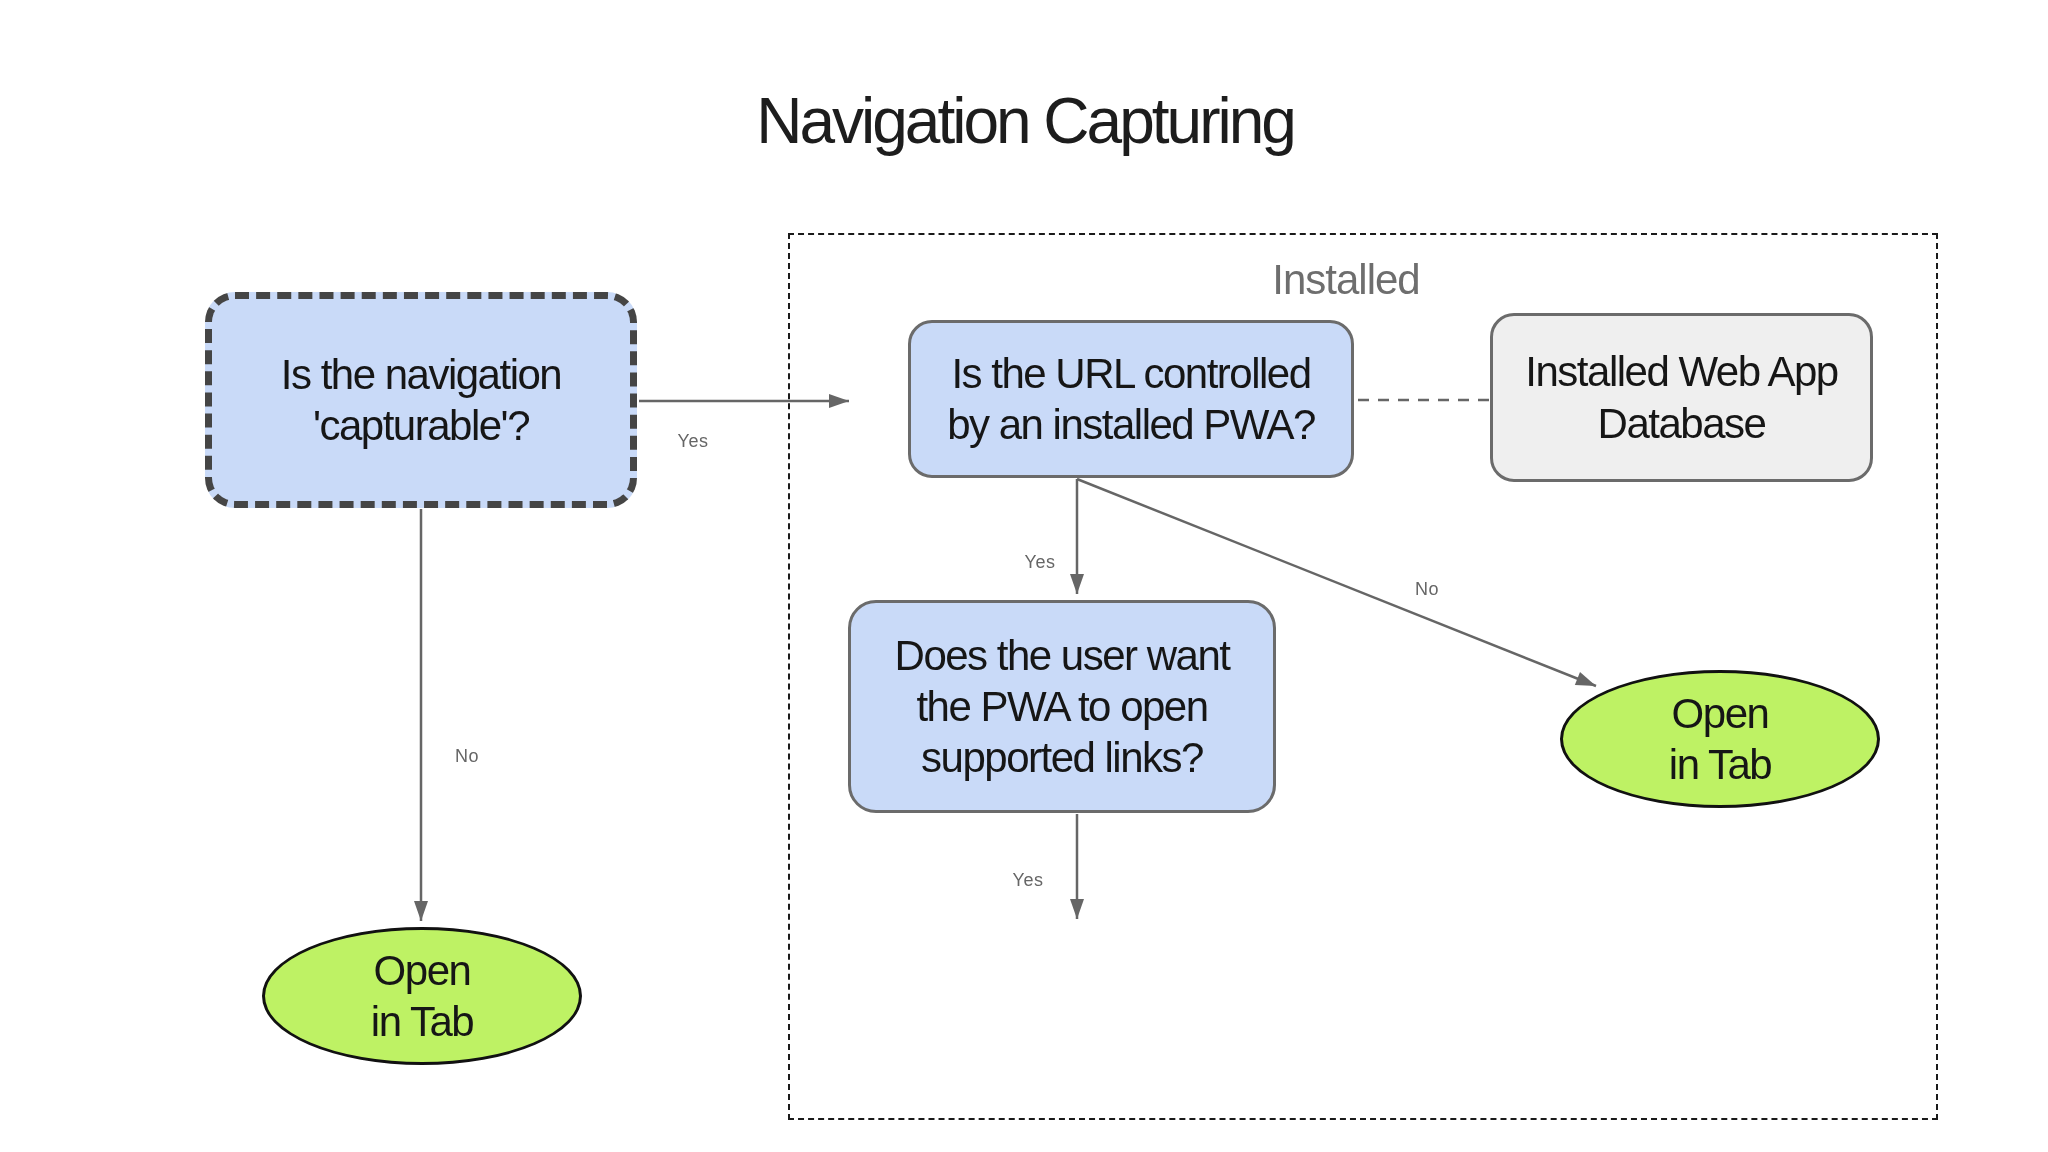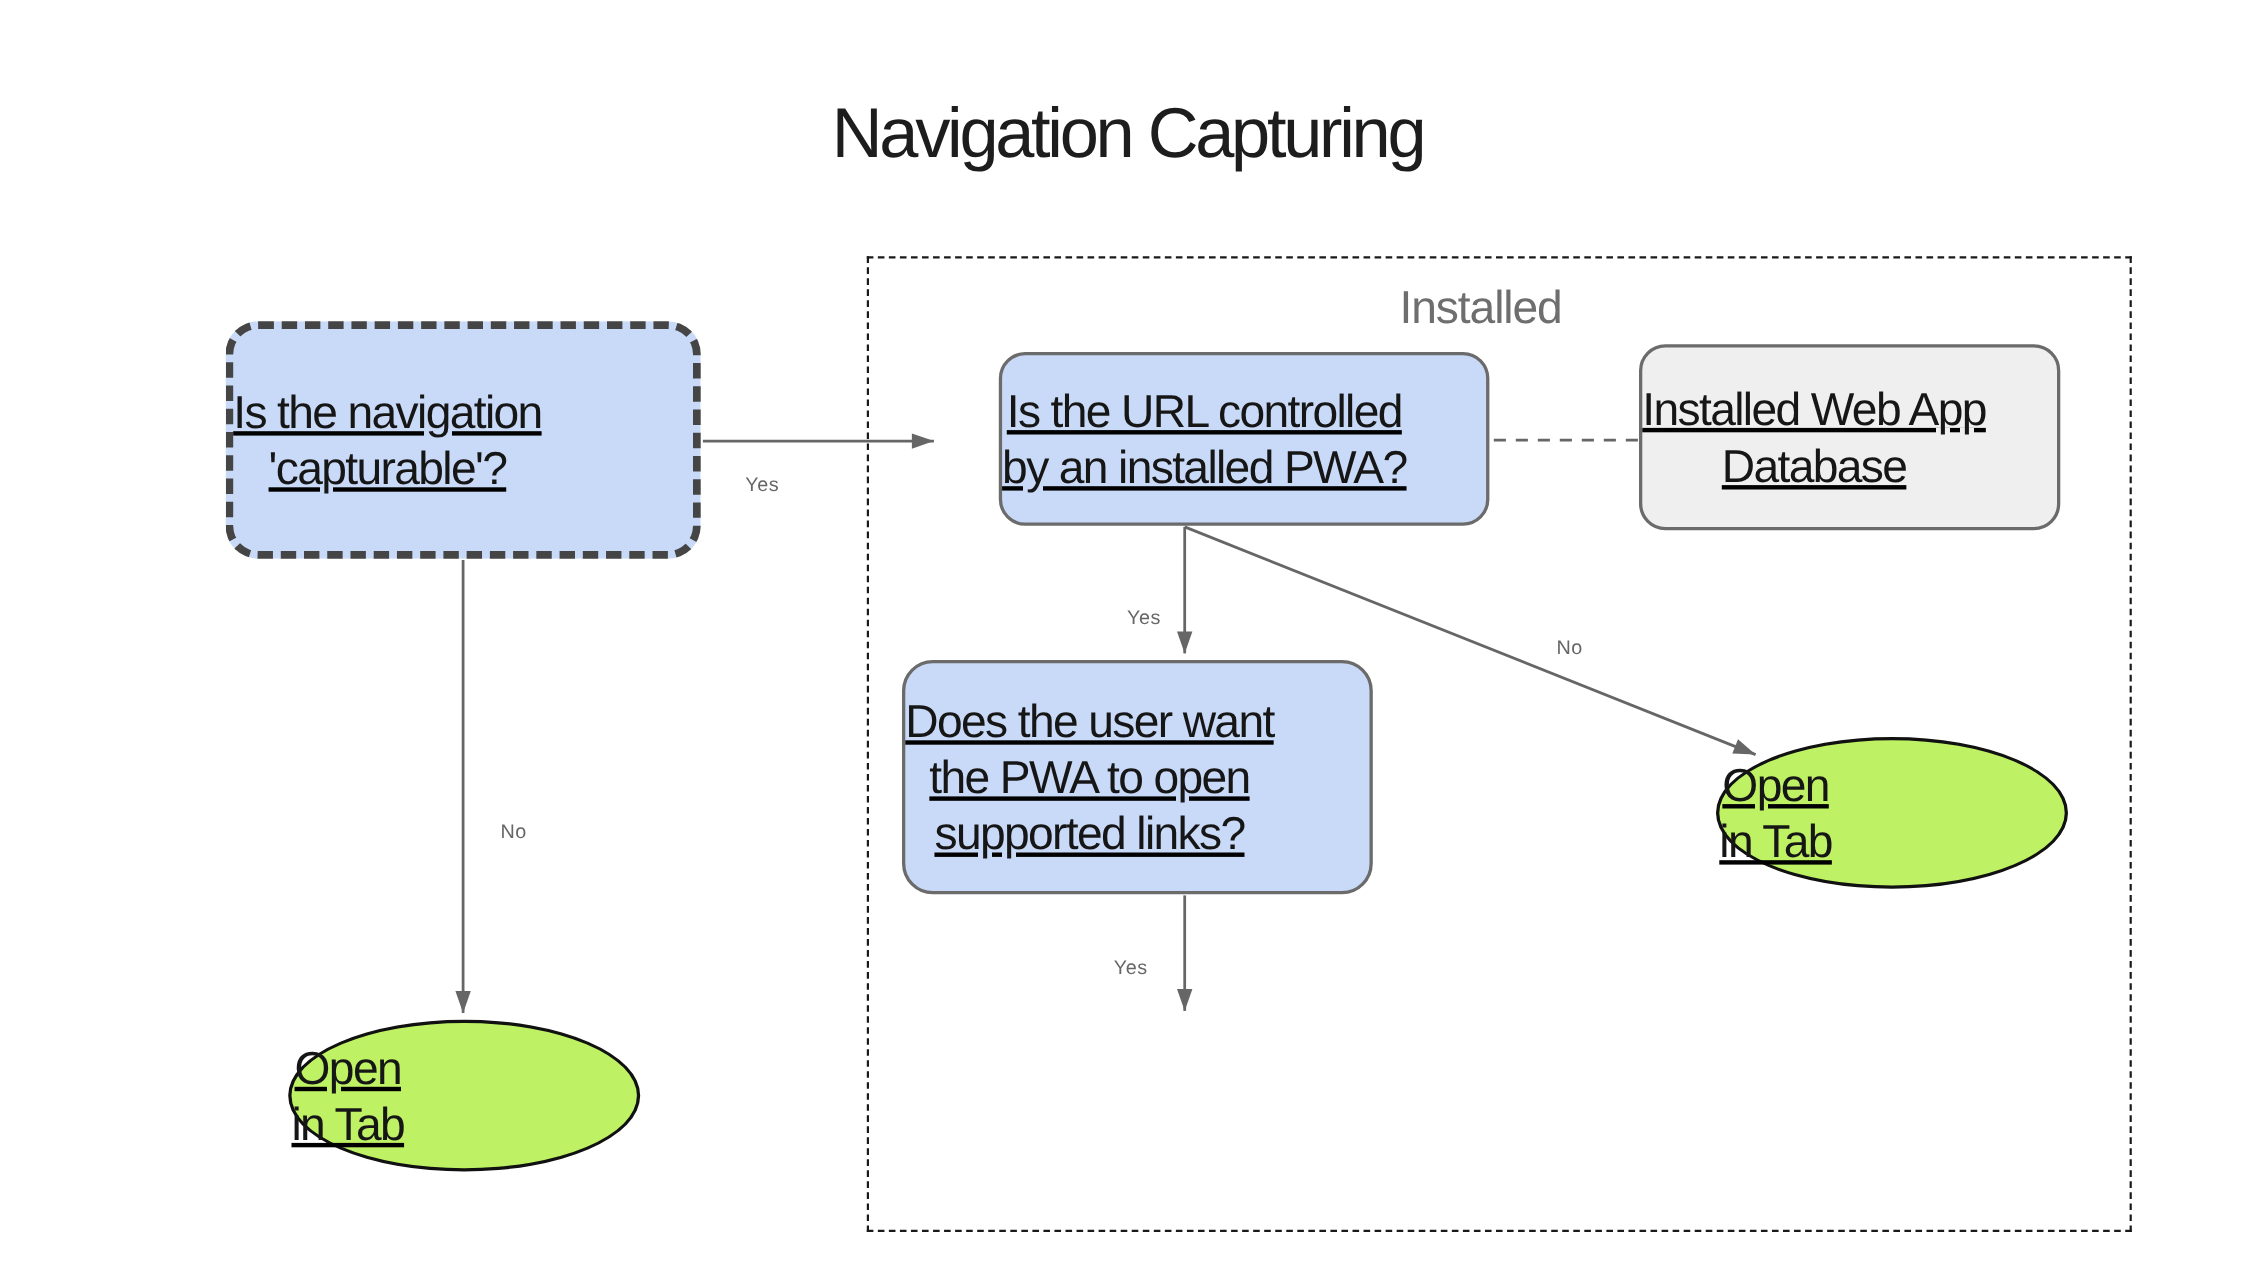--- a/index.html
+++ b/index.html
@@ -36,43 +36,43 @@
     color:#6e6e6e;
     letter-spacing:-1px;
     white-space:nowrap;
   }
   
   .node{
     position:absolute;
     box-sizing:border-box;
     display:flex;
     align-items:center;
+    justify-content:center;
     text-align:center;
-    text-decoration:underline;
   }
   .node-text{
     white-space:pre-line;
     font-size:42px;
     line-height:1.22;
     letter-spacing:-1.5px;
     color:#161616;
   }
   .rect{border-radius:26px;}
   .blue{background:#c9daf8;}
   .gray-fill{background:#efefef;}
   .pink{background:#f4cccc;}
   .green{background:#bef264;}
   .solid-border{border:3px solid #6b6b6b;}
   .n-nav{
     left:205px;top:292px;width:432px;height:216px;
     border:7px dashed #454545;border-radius:30px;
   }
   .n-url{left:908px;top:320px;width:446px;height:158px;border-radius:24px;}
   .n-db{left:1490px;top:313px;width:383px;height:169px;border-radius:24px;}
-  .n-user{left:820px;top:600px;width:428px;height:213px;border-radius:28px;}
+  .n-user{left:848px;top:600px;width:428px;height:213px;border-radius:28px;}
   .n-launch{
     left:848px;top:925px;width:428px;height:157px;
     border:7px dashed #000000;border-radius:24px;
   }
   .ellipse{
     border-radius:50%;
     border:3px solid #111111;
   }
   .n-tab-left{left:262px;top:927px;width:320px;height:138px;}
   .n-tab-right{left:1560px;top:670px;width:320px;height:138px;}

